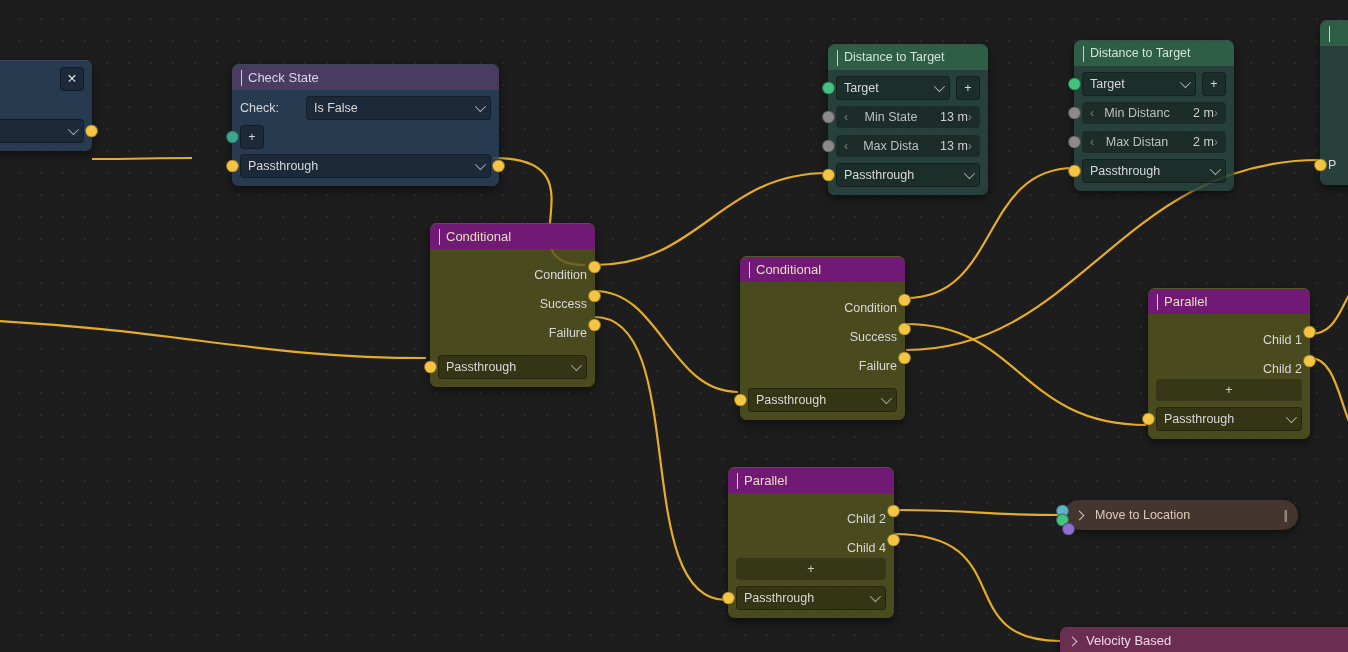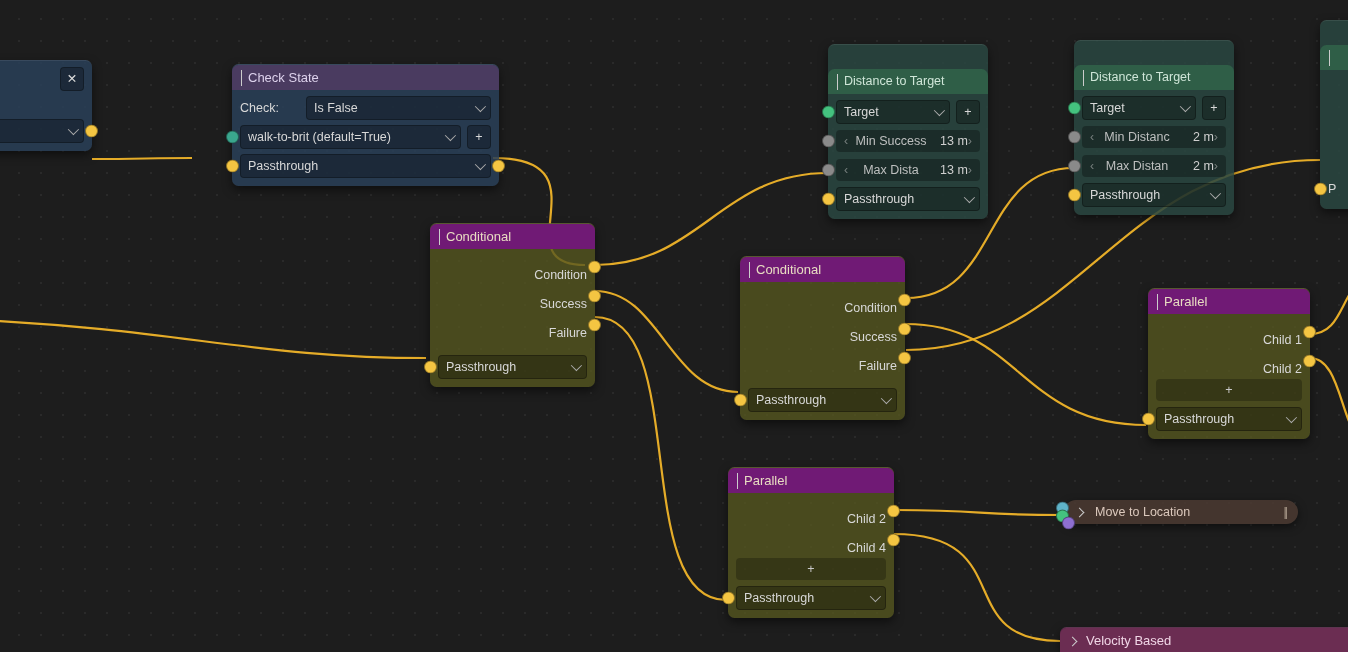--- a/index.html
+++ b/index.html
@@ -63,37 +63,37 @@
   .sock.teal  { background:#3aa68e; }
   .sock.grey  { background:#8a8a8a; }
   .sock.cyan  { background:#5fb3c9; }
   .sock.purple{ background:#8e6fd1; }
 
   
   .th-olive  .hdr{ background:#701a75; color:#e8dcc2;}
   .th-olive       { background:#55561fcc; }
   .th-purple .hdr{ background:#4a3b60; color:#ddd2ec;}
   .th-purple     { background:#2a4058dd; }
-  .th-green  .hdr{ background:#2f5e47; color:#cfe6d8;margin-top:24px;}
+  .th-green  .hdr{ background:#2f5e47; color:#cfe6d8;}
   .th-green      { background:#2a4641dd; }
   .th-magenta .hdr{ background:#6b2d52; color:#f0d6e6;}
   .th-magenta    { background:#5a2547dd; }
   .th-blue       { background:#2a4058dd; border-radius:6.5px;}
 
   
   .numf { background: rgba(0,0,0,0.3); border-radius:4px; height:22px; display:flex; align-items:center; padding:0 8px; color:#cfcfcf; }
   .numf .lbl{ flex:1; text-align:center; opacity:.9;}
   .numf .val{ text-align:right; min-width:34px;}
   .numf .a { opacity:.5; }
 
   .wide-btn { background: rgba(0,0,0,0.25); border-radius:4px; height:22px; display:flex; align-items:center; justify-content:center; color:#c9c9c9; }
 
   
   .pill {
-    position:absolute; height:24px; border-radius:15px;
+    position:absolute; height:30px; border-radius:15px;
     display:flex; align-items:center; gap:8px; padding:0 12px;
     background:#4b3a32dd; color:#dcc9bd;
     box-shadow: 0 3px 8px rgba(0,0,0,0.5);
   }
   .pill .bars::before{content:"||"; letter-spacing:-2px; color:#a89888; margin-left:8px;}
 
 </style>
 </head>
 <body>
 <div class="grid"></div>
@@ -155,23 +155,20 @@
   </div>
   <div class="body">
     <div class="row">
       <span class="label" style="flex:0 0 60px">Check:</span>
       <div class="sel flex chev">
           <span class="label">Is False</span>
         </div>
     </div>
     <div class="row">
       <span class="sock l teal"></span>
-      <div class="sel flex chev">
-          <span class="label">walk-to-brit (default=True)</span>
-        </div>
       <div class="btn-add">
           <span>+</span>
         </div>
     </div>
     <div class="row">
       <span class="sock l yellow"></span>
       <div class="sel flex chev">
           <span class="label">Passthrough</span>
         </div>
       <span class="sock r yellow"></span>
@@ -191,21 +188,21 @@
           <span class="label">Target</span>
         </div>
       <div class="btn-add">
           <span>+</span>
         </div>
     </div>
     <div class="row">
       <span class="sock l grey"></span>
       <div class="numf" style="flex:1">
           <span class="a">‹</span>
-          <span class="lbl">Min Success</span>
+          <span class="lbl">Min State</span>
           <span class="val">13 m</span>
           <span class="a">›</span>
         </div>
     </div>
     <div class="row">
       <span class="sock l grey"></span>
       <div class="numf" style="flex:1">
           <span class="a">‹</span>
           <span class="lbl">Max Dista</span>
           <span class="val">13 m</span>

